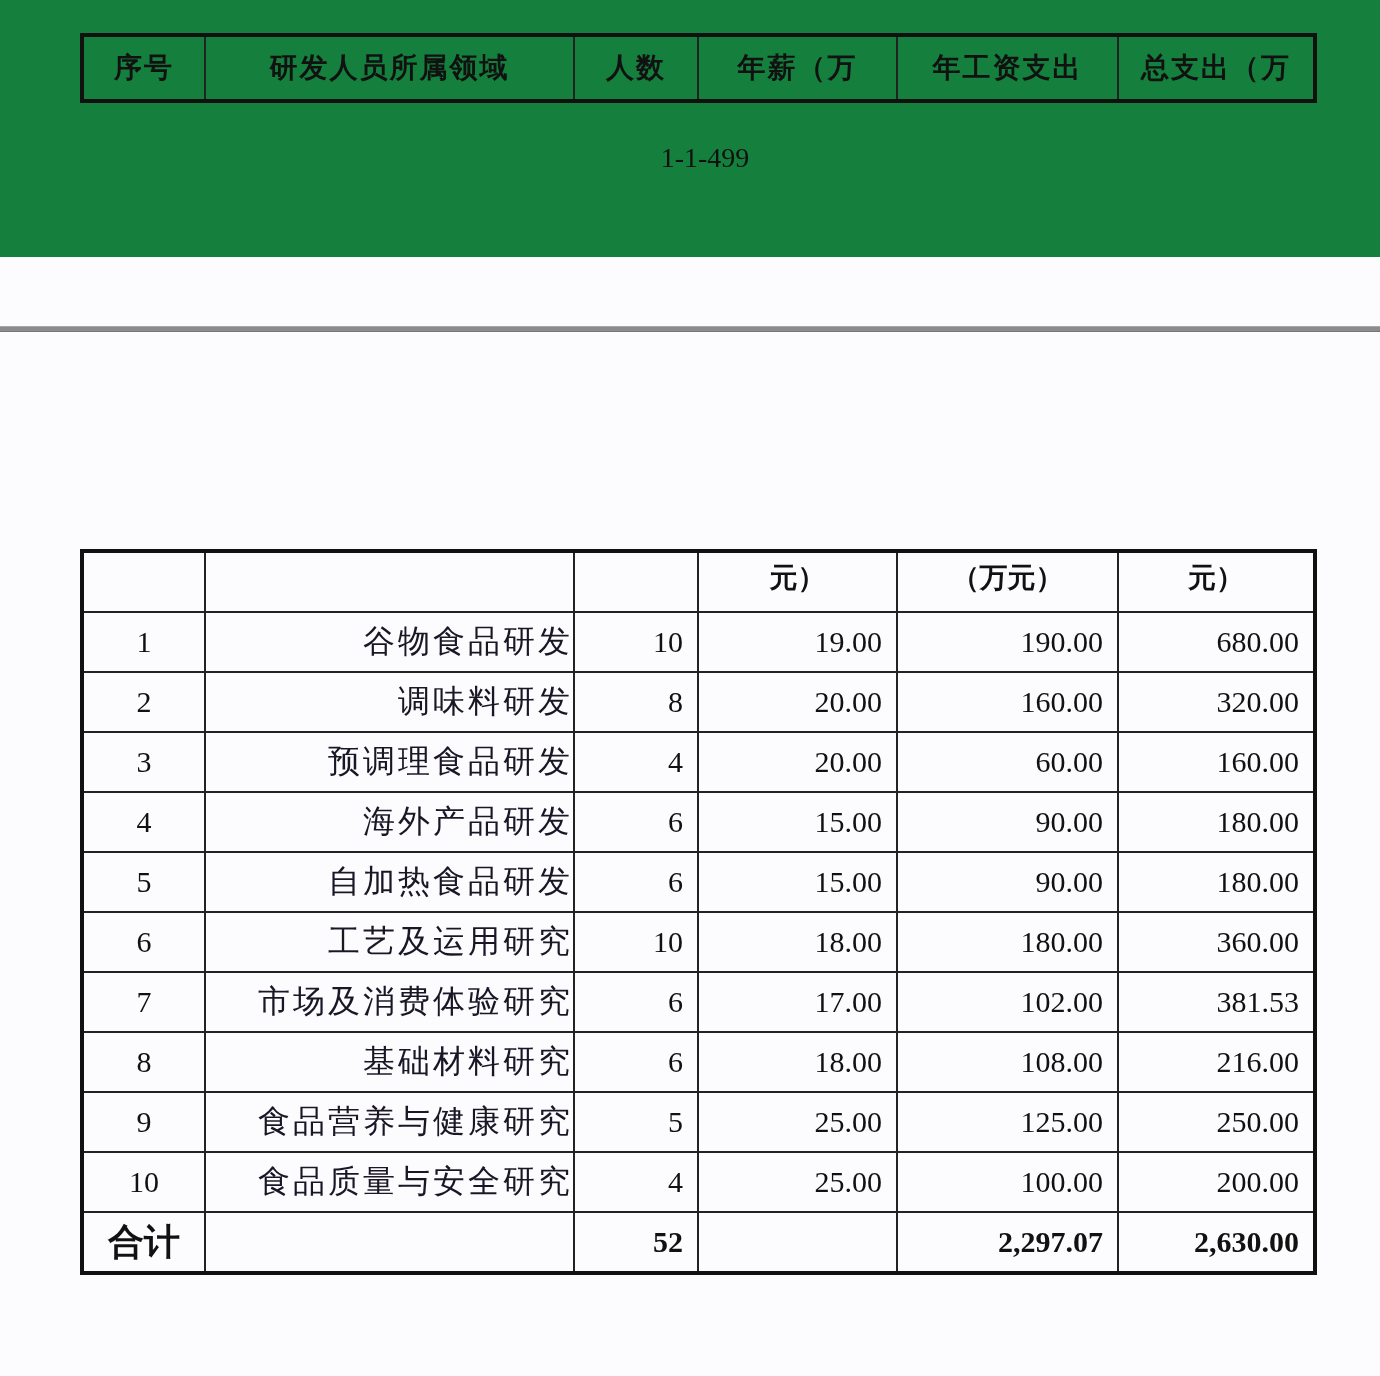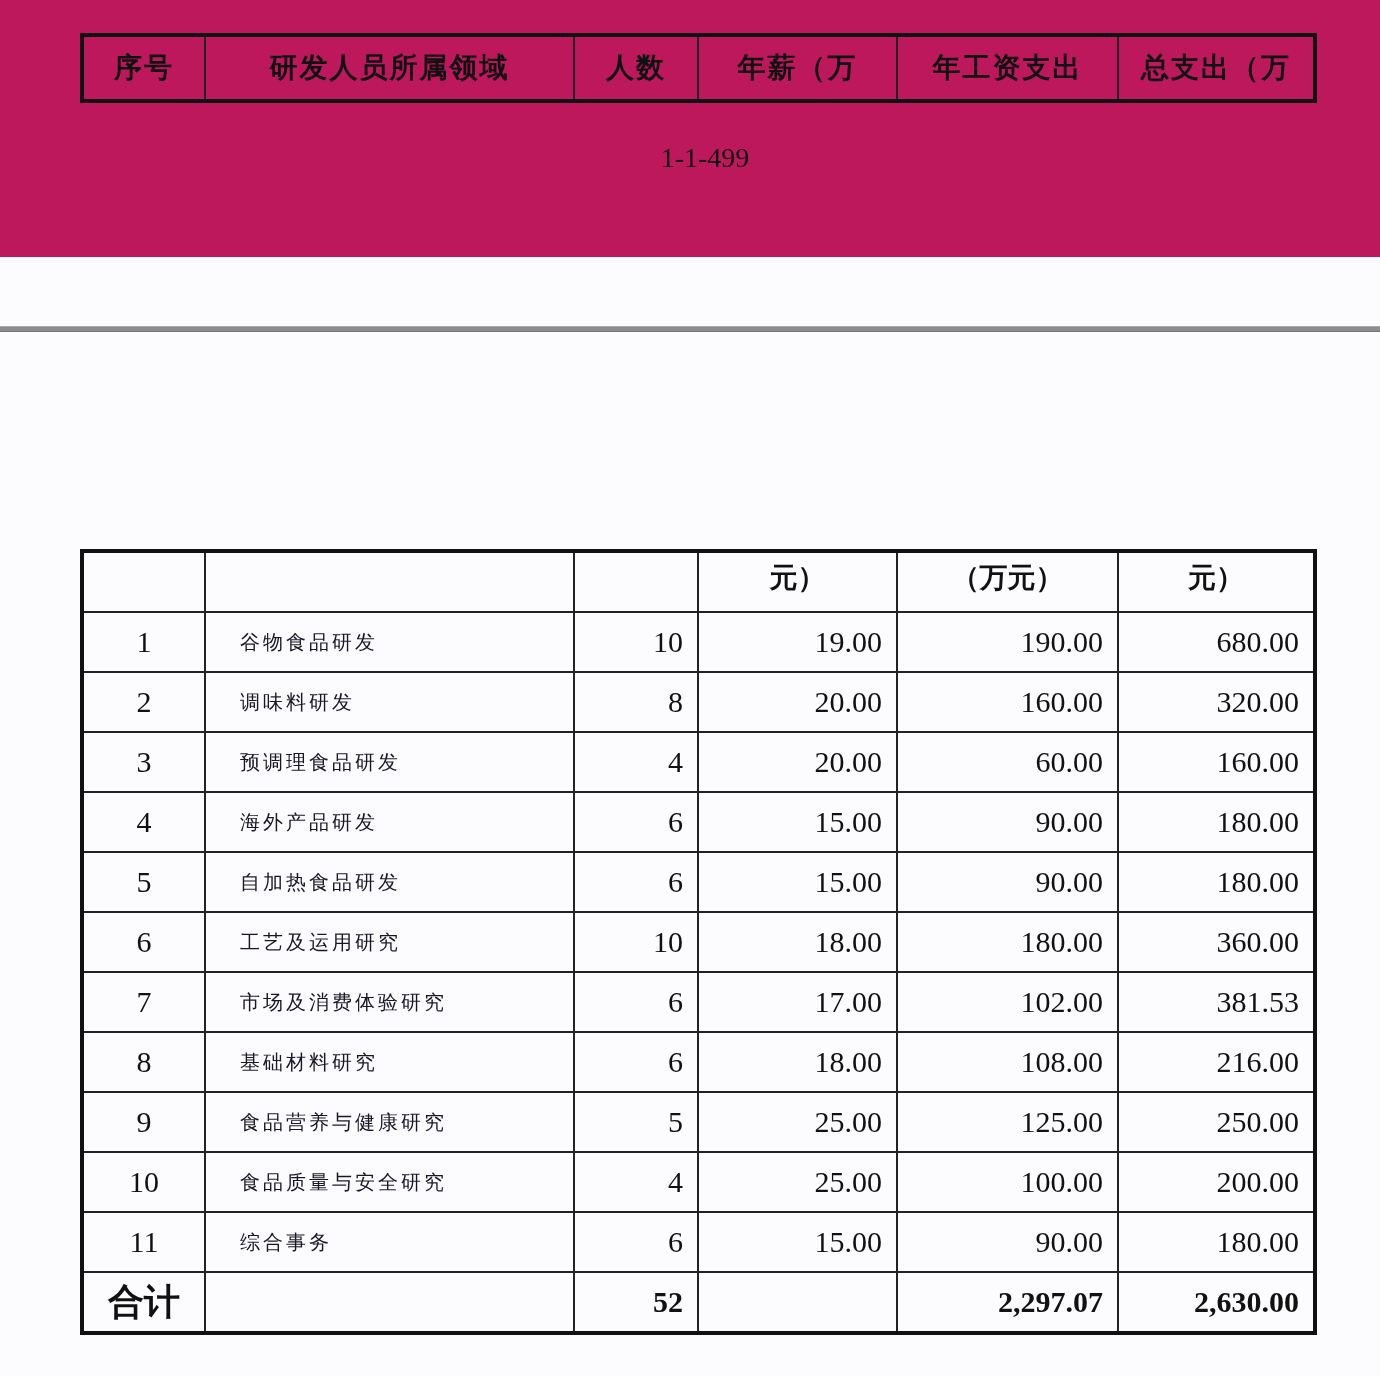--- a/index.html
+++ b/index.html
@@ -13,21 +13,21 @@
     position: relative;
     overflow: hidden;
     font-family: "DejaVu Sans", sans-serif;
     color: #111;
   }
   .page-top {
     position: absolute;
     left: 0; top: 0;
     width: 1380px;
     height: 257px;
-    background: #be185d;
+    background: #15803d;
   }
   .page-divider {
     position: absolute;
     left: 0;
     top: 326px;
     width: 1380px;
     height: 6px;
     background: #8c8c8c;
     border-top: 1px solid #a8a8a8;
     border-bottom: 1px solid #777;
@@ -81,24 +81,24 @@
     width: 1237px;
   }
   #data-table td {
     height: 58px;
     font-family: "Liberation Serif", serif;
     font-size: 30px;
   }
   #data-table td.num { text-align: right; padding-right: 14px; }
   #data-table td.idx { text-align: center; }
   #data-table td.name {
-    text-align: left;
+    text-align: right;
     padding-left: 34px;
     font-family: "DejaVu Serif", serif;
-    font-size: 20px;
+    font-size: 32px;
     letter-spacing: 3px;
     color: #1a1626;
   }
   #data-table tr.unit-row td {
     text-align: center;
     font-family: "DejaVu Sans", sans-serif;
     font-weight: bold;
     font-size: 28px;
     vertical-align: top;
     padding-top: 6px;
@@ -240,28 +240,20 @@
       <td class="num">250.00</td>
     </tr>
     <tr>
       <td class="idx">10</td>
       <td class="name">食品质量与安全研究</td>
       <td class="num">4</td>
       <td class="num">25.00</td>
       <td class="num">100.00</td>
       <td class="num">200.00</td>
     </tr>
-    <tr>
-      <td class="idx">11</td>
-      <td class="name">综合事务</td>
-      <td class="num">6</td>
-      <td class="num">15.00</td>
-      <td class="num">90.00</td>
-      <td class="num">180.00</td>
-    </tr>
     <tr class="total-row">
       <td class="total-label">合计</td>
       <td class="name"></td>
       <td class="num">52</td>
       <td class="num"></td>
       <td class="num">2,297.07</td>
       <td class="num">2,630.00</td>
     </tr>
   </tbody>
 </table>

